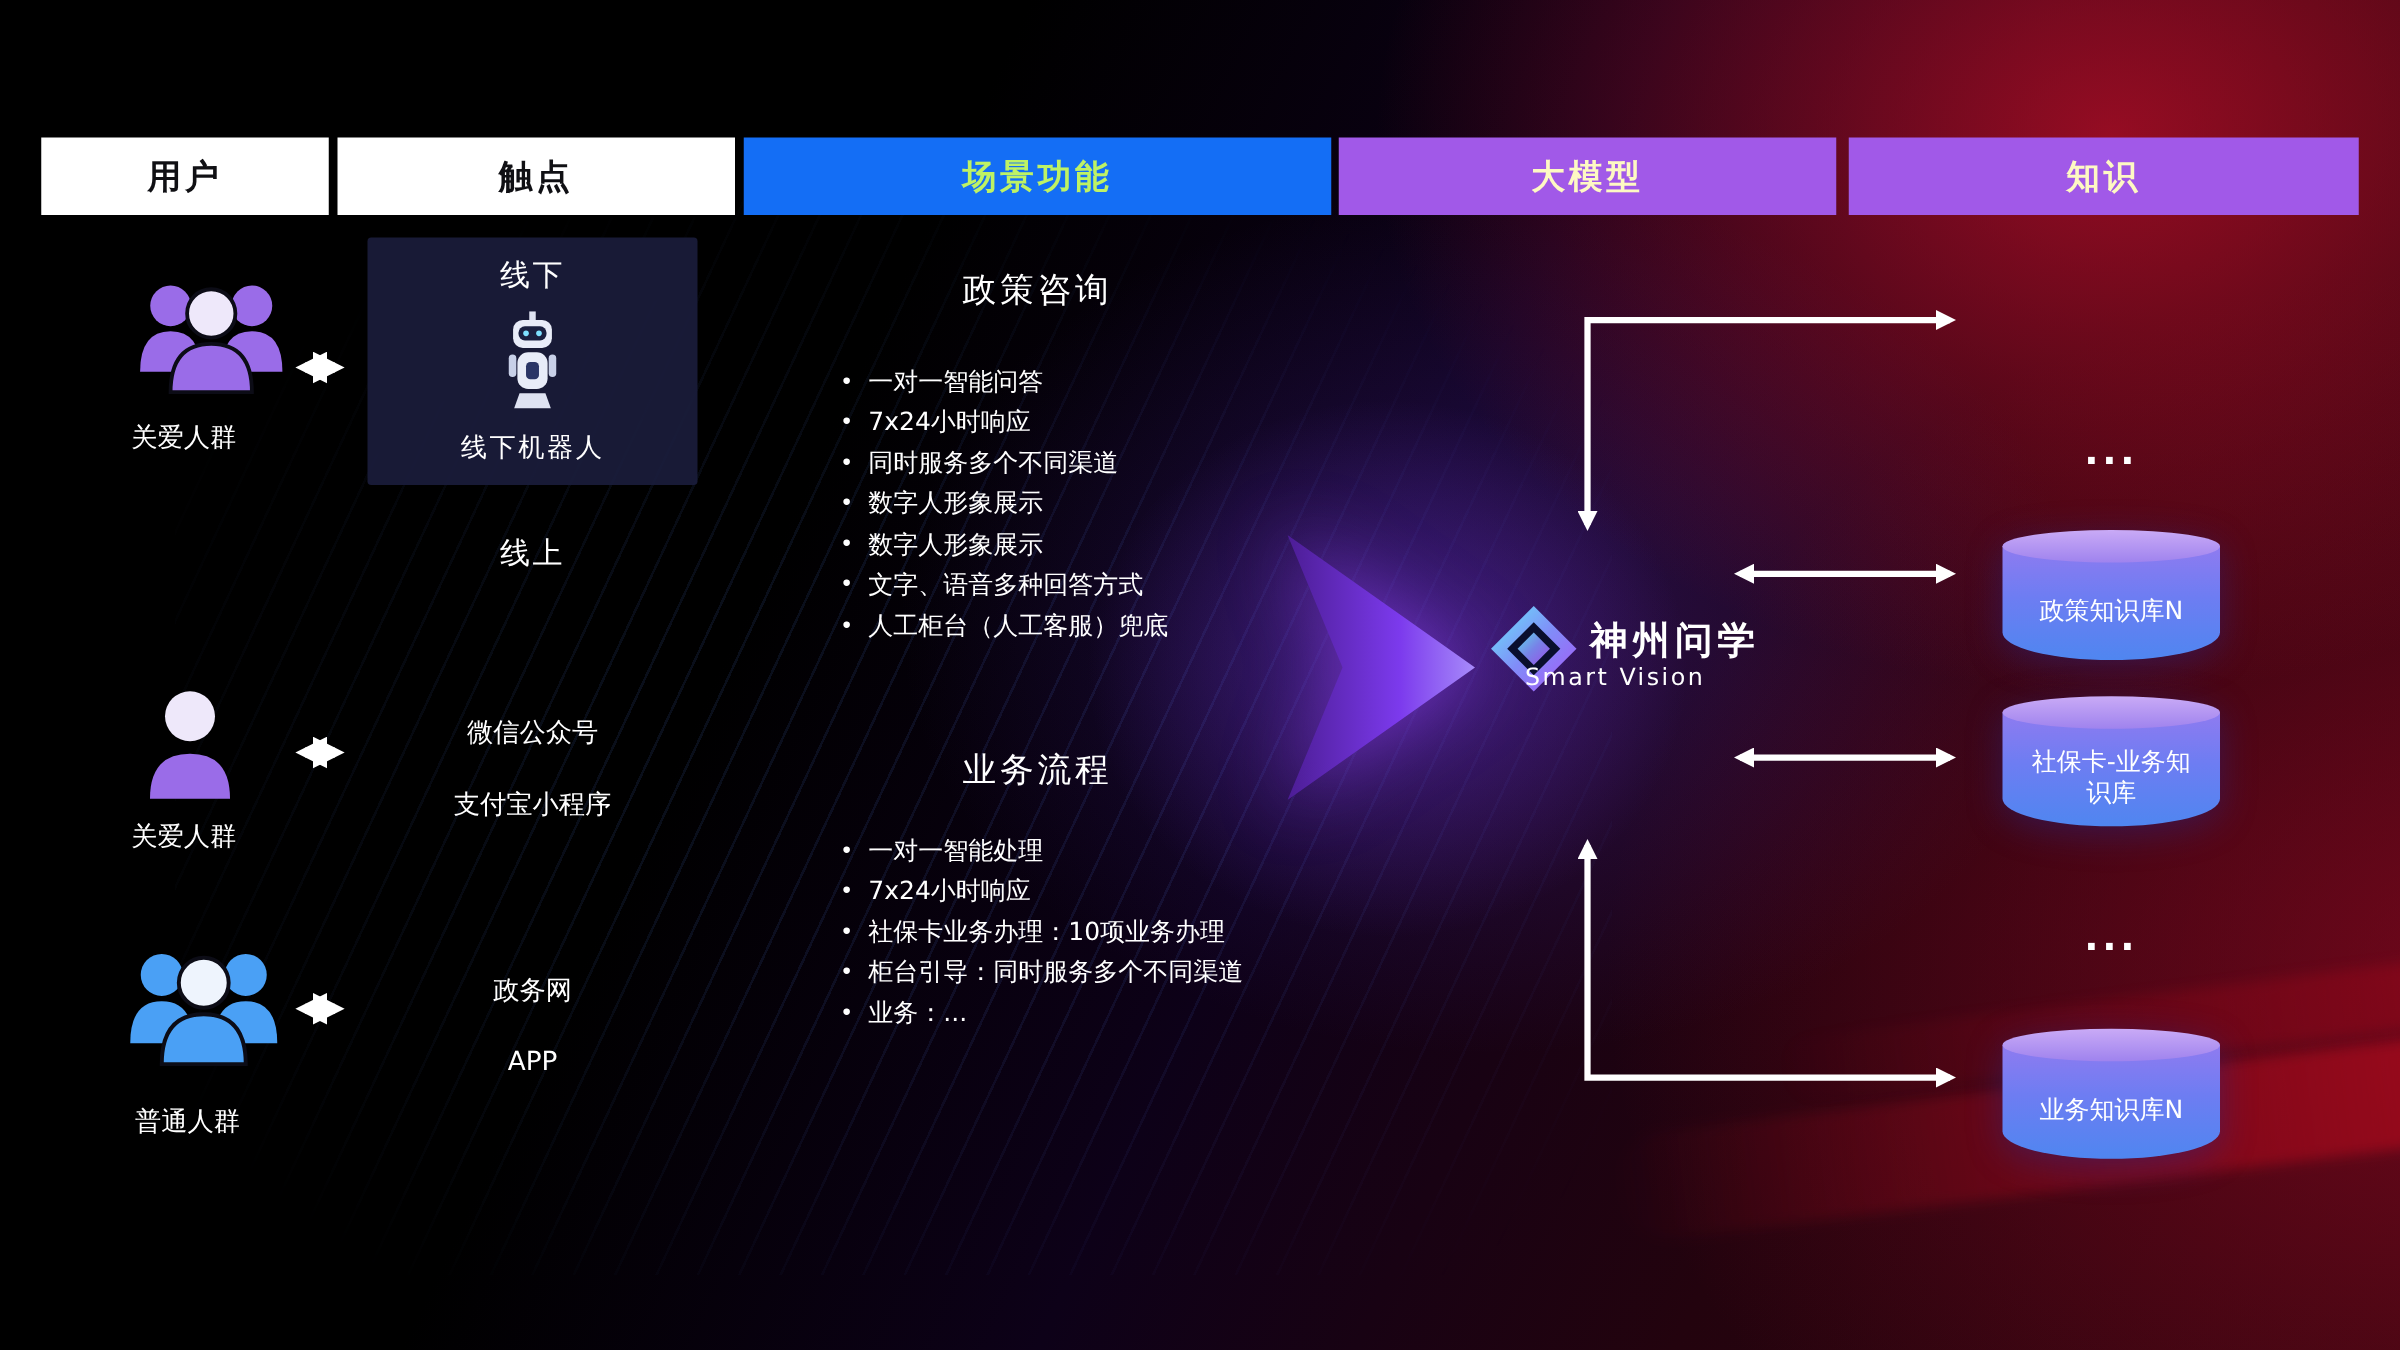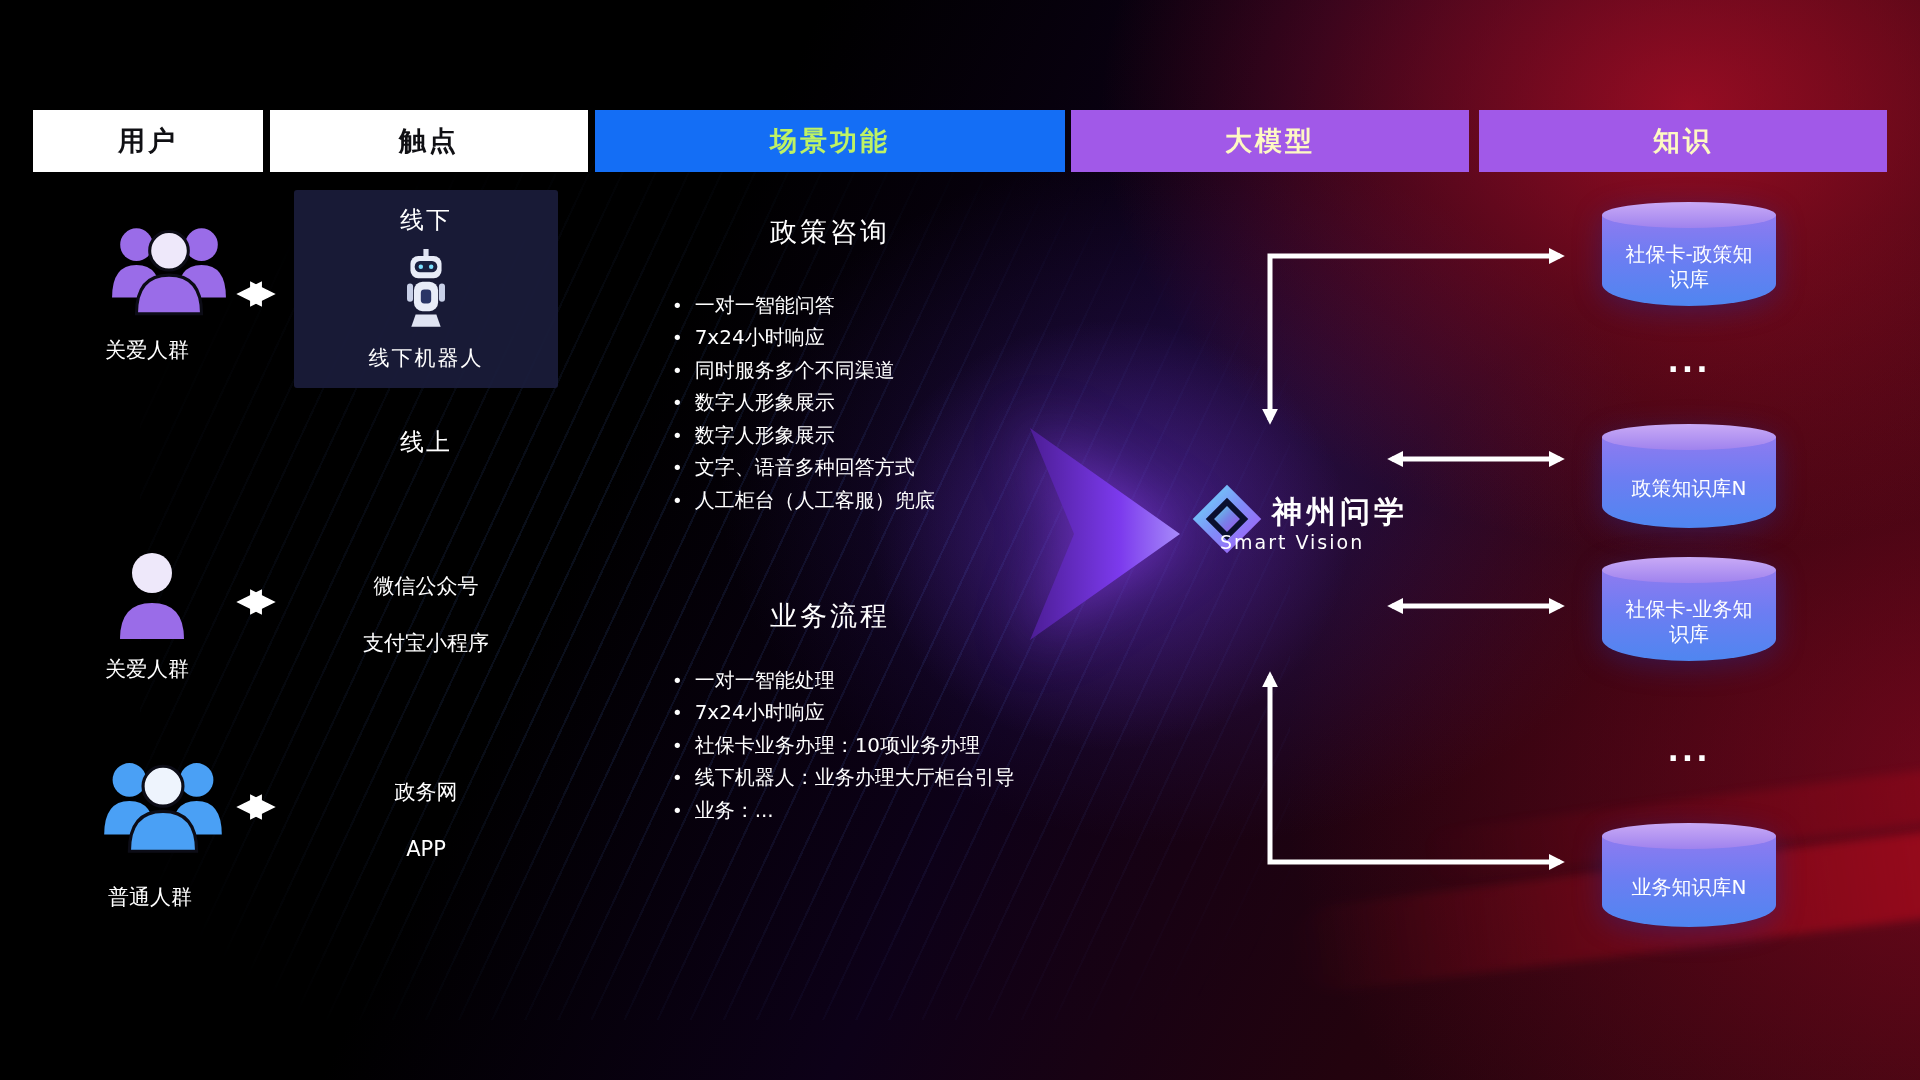--- a/index.html
+++ b/index.html
@@ -167,21 +167,21 @@
     <div class="bullet">数字人形象展示</div>
     <div class="bullet">文字、语音多种回答方式</div>
     <div class="bullet">人工柜台（人工客服）兜底</div>
   </div>
 
   <div class="scene-title" style="top:598px;">业务流程</div>
   <div class="bullets" style="top:664px;">
     <div class="bullet">一对一智能处理</div>
     <div class="bullet">7x24小时响应</div>
     <div class="bullet">社保卡业务办理：10项业务办理</div>
-    <div class="bullet">线下机器人：业务办理大厅柜台引导</div>
+    <div class="bullet">柜台引导：同时服务多个不同渠道</div>
     <div class="bullet">业务：...</div>
   </div>
 
   <svg style="position:absolute;left:1030px;top:424px;filter:drop-shadow(0 0 28px rgba(130,60,220,.65));" width="150" height="220" viewBox="0 0 150 220">
     <defs>
       <linearGradient id="arrowGrad" x1="0" y1="0" x2="1" y2="0">
         <stop offset="0" stop-color="#4c1d95"></stop>
         <stop offset="0.6" stop-color="#7c3aed"></stop>
         <stop offset="1" stop-color="#a78bfa"></stop>
       </linearGradient>
@@ -197,26 +197,20 @@
         <stop offset="1" stop-color="#a855f7"></stop>
       </linearGradient>
     </defs>
     <polygon points="40,3 77,40 40,77 3,40" fill="url(#dg)"></polygon>
     <polygon points="40,17 63,40 40,63 17,40" fill="#0a0f2e"></polygon>
     <polygon points="40,26 54,40 40,54 26,40" fill="url(#dg)" opacity="0.92"></polygon>
   </svg>
   <div class="logo-name">神州问学</div>
   <div class="logo-sub">Smart Vision</div>
 
-  <div class="cyl" style="left:1602px; top:202px;">
-    <div class="cyl-top"></div>
-    <div class="cyl-body">
-      <div class="cyl-label">社保卡-政策知识库</div>
-    </div>
-  </div>
   <div class="dots" style="left:1602px; top:344px;">...</div>
   <div class="cyl" style="left:1602px; top:424px;">
     <div class="cyl-top"></div>
     <div class="cyl-body">
       <div class="cyl-label">政策知识库N</div>
     </div>
   </div>
   <div class="cyl" style="left:1602px; top:557px;">
     <div class="cyl-top"></div>
     <div class="cyl-body">

